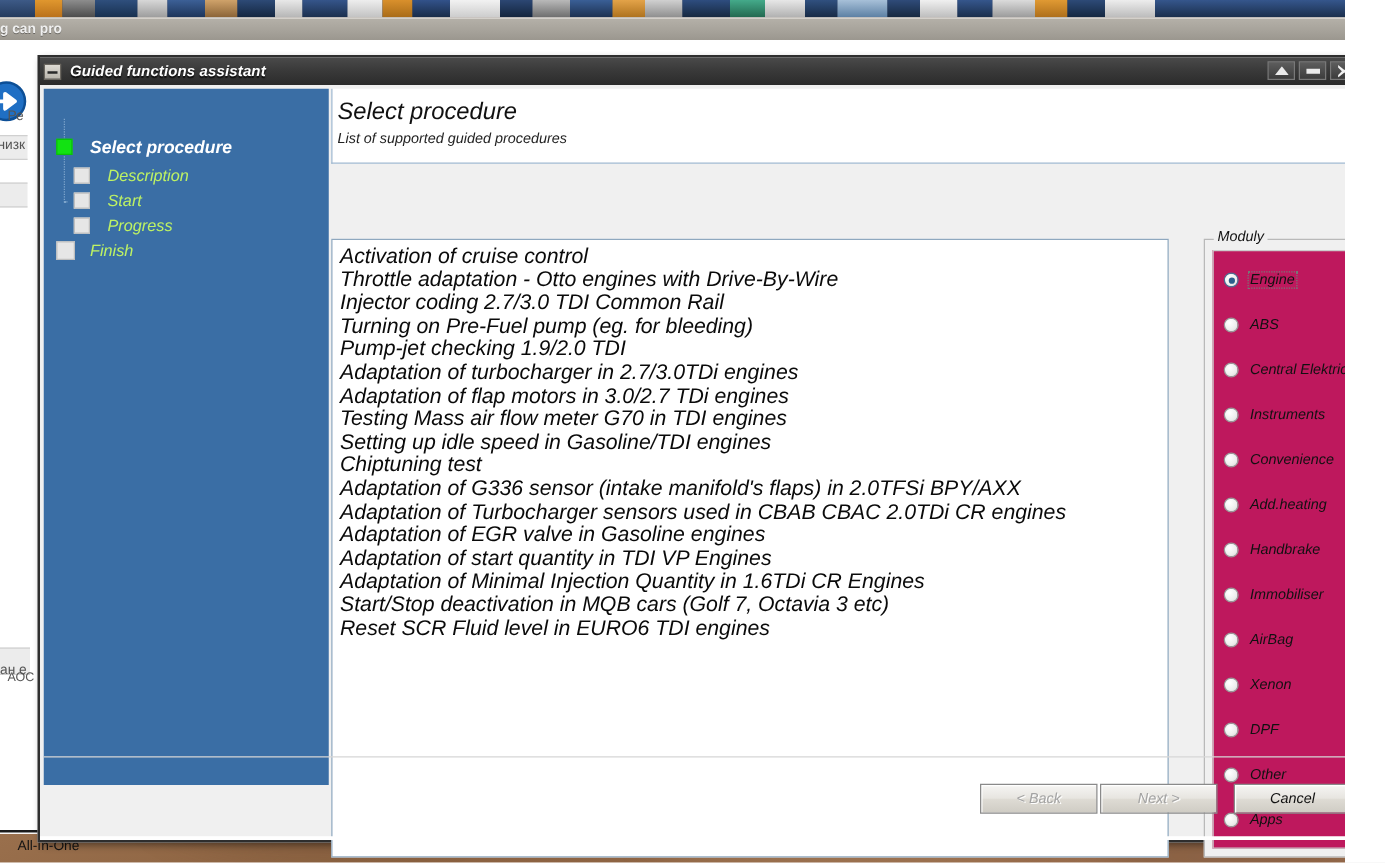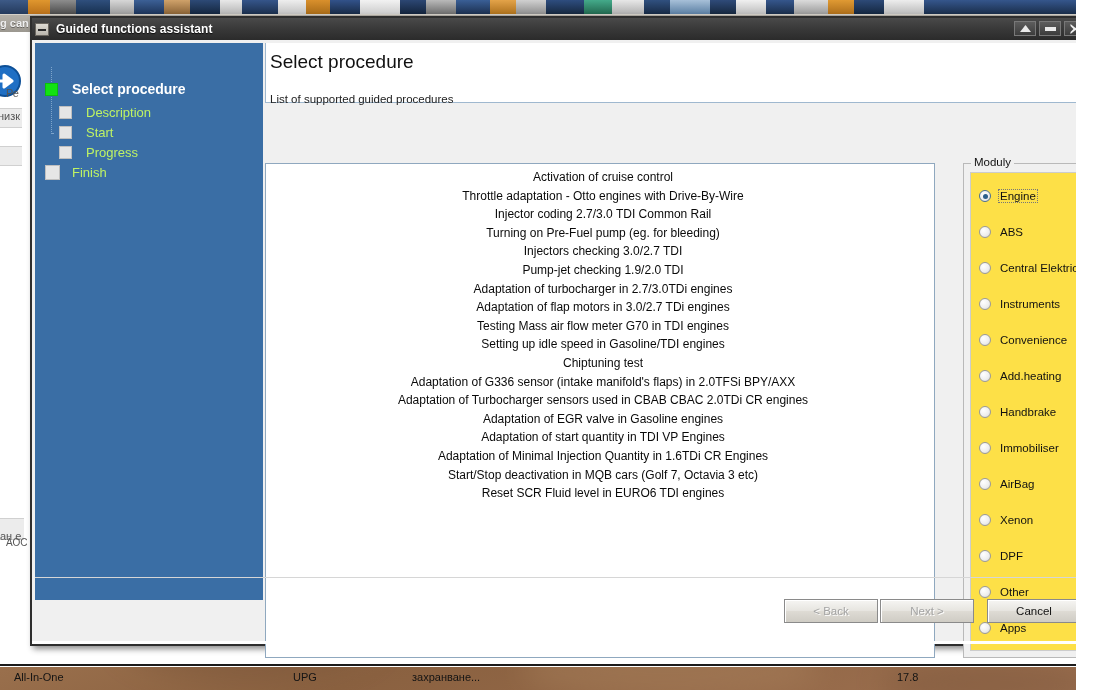--- a/index.html
+++ b/index.html
@@ -111,26 +111,27 @@
   #taskbar .tb-item {
     position: absolute;
     top: 5px;
     font-size: 11px;
     color: #141414;
     white-space: nowrap;
   }
 
   
   #dialog {
-    position: absolute; left: 30px; top: 16px;
+    position: absolute; left: 30px; top: 44px;
     width: 1062px; height: 630px;
     background: #f0f0f0;
     border: 2px solid #2e2e2e;
     box-sizing: border-box;
     box-shadow: 3px 3px 6px rgba(0,0,0,.45);
+    font-style: italic;
   }
   #dlg-titlebar {
     position: relative;
     height: 22px;
     background: linear-gradient(180deg, #4a4a4a 0%, #3a3a3a 45%, #2b2b2b 100%);
     display: flex;
     align-items: center;
     padding: 0 3px;
     box-sizing: border-box;
   }
@@ -205,63 +206,62 @@
   
   #header-pane {
     position: absolute; left: 233px; top: 3px; right: 3px; height: 60px;
     background: #ffffff;
     border-left: 1px solid #9fb8cf;
     border-bottom: 1px solid #9fb8cf;
     box-sizing: border-box;
     padding: 8px 0 0 4px;
   }
   #header-title { font-size: 19px; color: #111; line-height: 22px; }
-  #header-sub { font-size: 11.5px; color: #222; margin-top: 20px; }
+  #header-sub { font-size: 11.5px; color: #222; margin-top: 4px; }
 
   
   #content-area {
     position: absolute; left: 233px; top: 64px; right: 3px; bottom: 70px;
   }
 
   #proc-list {
     position: absolute; left: 0; top: 59px; width: 670px; height: 495px;
     background: #ffffff;
     border: 1px solid #8fa8bf;
     box-sizing: border-box;
     overflow: hidden;
     padding: 4px 0 0 4px;
   }
   .proc-item {
-    font-size: 12px;
+    font-size: 17px;
     color: #0a0a0a;
     line-height: 18.6px;
     height: 18.6px;
     white-space: nowrap;
     padding-left: 2px;
-    text-align: center;
   }
 
   
   #module-group {
     position: absolute; left: 698px; top: 59px; width: 152px; height: 495px;
     border: 1px solid #b9b9b9;
     box-sizing: border-box;
     background: #f0f0f0;
   }
   #module-legend {
     position: absolute; left: 7px; top: -8px;
     background: #f0f0f0;
     padding: 0 3px;
     font-size: 11.5px;
     color: #111;
   }
   #module-inner {
     position: absolute; left: 6px; top: 8px; right: 6px; bottom: 6px;
     border: 1px solid #cccccc;
-    background: #fde047;
+    background: #be185d;
     box-sizing: border-box;
     padding-top: 5px;
   }
   .radio-row {
     display: flex; align-items: center;
     height: 36px;
     padding-left: 8px;
   }
   .radio-dot {
     width: 12px; height: 12px;
@@ -468,21 +468,20 @@
         <div id="header-sub">List of supported guided procedures</div>
       </div>
 
       <div id="content-area">
 
         <div id="proc-list">
           <div class="proc-item">Activation of cruise control</div>
           <div class="proc-item">Throttle adaptation - Otto engines with Drive-By-Wire</div>
           <div class="proc-item">Injector coding 2.7/3.0 TDI Common Rail</div>
           <div class="proc-item">Turning on Pre-Fuel pump (eg. for bleeding)</div>
-          <div class="proc-item">Injectors checking 3.0/2.7 TDI</div>
           <div class="proc-item">Pump-jet checking 1.9/2.0 TDI</div>
           <div class="proc-item">Adaptation of turbocharger in 2.7/3.0TDi engines</div>
           <div class="proc-item">Adaptation of flap motors in 3.0/2.7 TDi engines</div>
           <div class="proc-item">Testing Mass air flow meter G70 in TDI engines</div>
           <div class="proc-item">Setting up idle speed in Gasoline/TDI engines</div>
           <div class="proc-item">Chiptuning test</div>
           <div class="proc-item">Adaptation of G336 sensor (intake manifold's flaps) in 2.0TFSi BPY/AXX</div>
           <div class="proc-item">Adaptation of Turbocharger sensors used in CBAB CBAC 2.0TDi CR engines</div>
           <div class="proc-item">Adaptation of EGR valve in Gasoline engines</div>
           <div class="proc-item">Adaptation of start quantity in TDI VP Engines</div>

